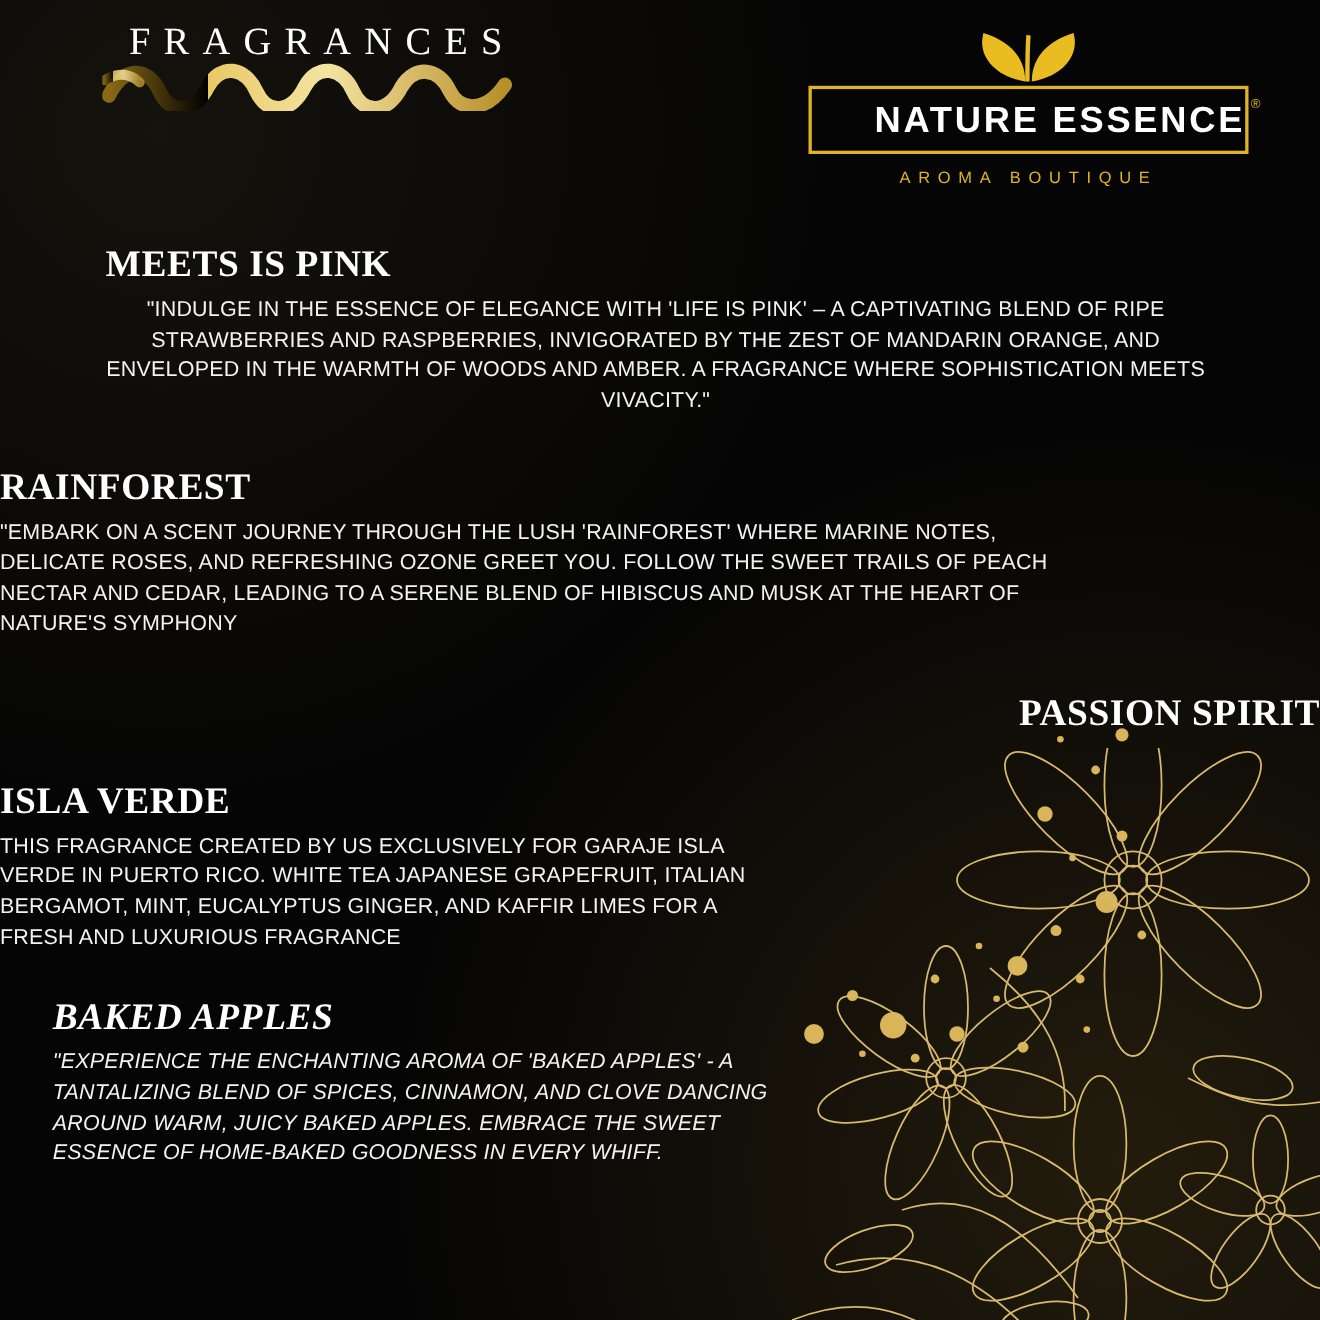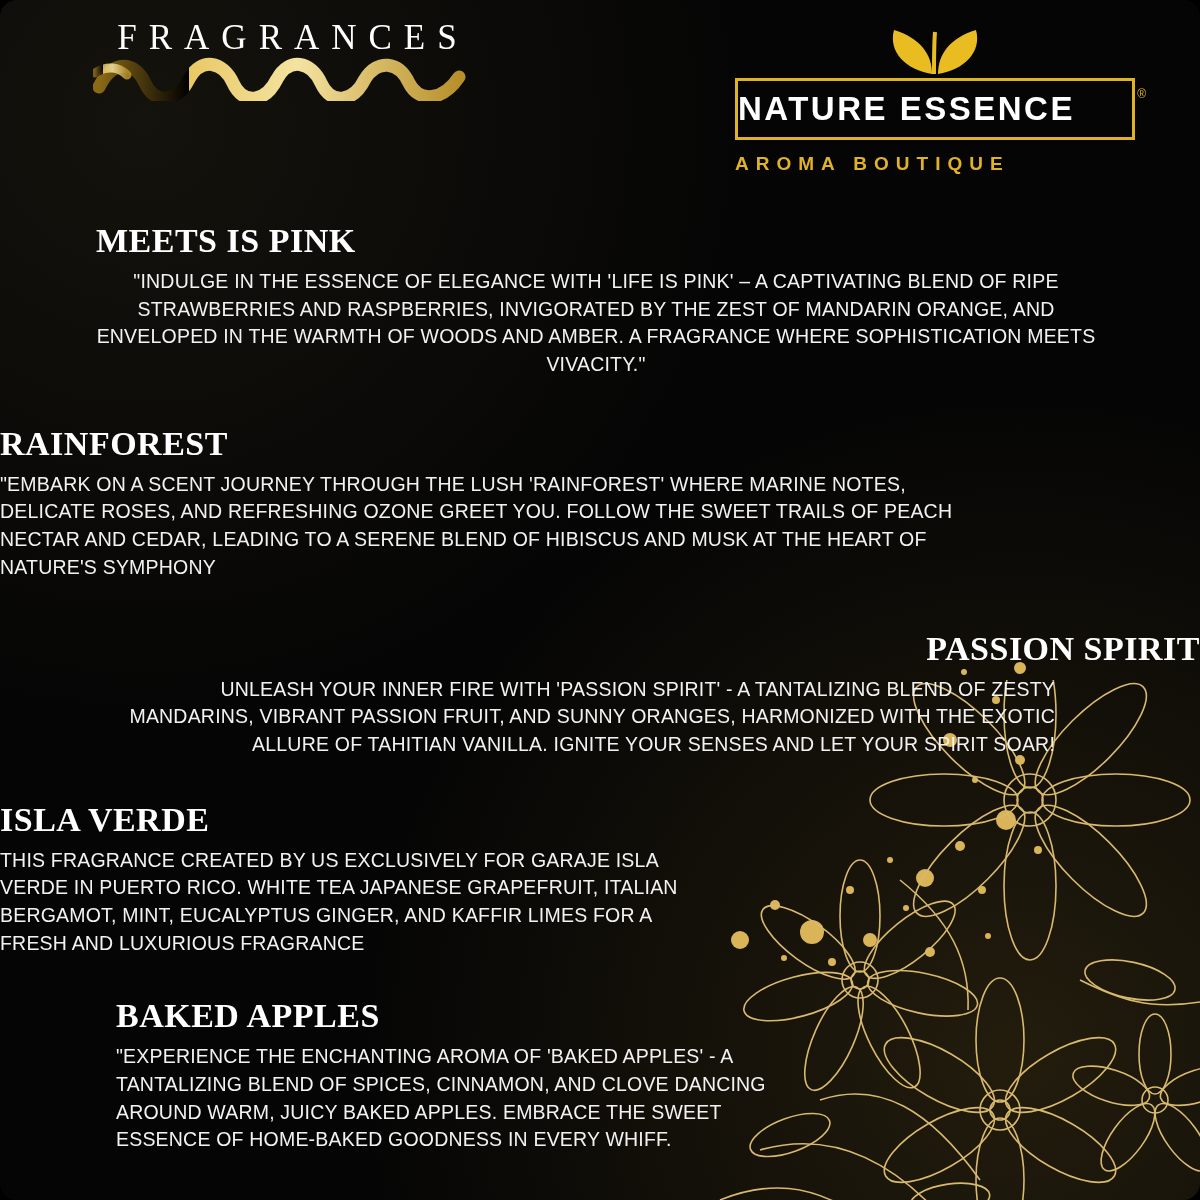--- a/index.html
+++ b/index.html
@@ -17,21 +17,20 @@
 
   #page {
     position: relative;
     width: 1200px;
     height: 1200px;
     background:
       radial-gradient(circle at 85% 88%, rgba(60,48,20,0.55) 0%, rgba(0,0,0,0) 45%),
       radial-gradient(circle at 12% 10%, rgba(40,35,22,0.45) 0%, rgba(0,0,0,0) 40%),
       #050505;
     overflow: hidden;
-    border-radius: 17px;
   }
 
   
   .floral {
     position: absolute;
     right: -20px;
     bottom: -20px;
     width: 520px;
     height: 540px;
     pointer-events: none;
@@ -91,43 +90,44 @@
   .logo-leaves {
     height: 58px;
     text-align: center;
   }
   .logo-box {
     margin-top: 2px;
     border: 3px solid #e0b325;
     height: 56px;
     display: flex;
     align-items: center;
-    justify-content: flex-start;
+    justify-content: flex-end;
     position: relative;
   }
   .logo-name {
     font-family: "Liberation Sans", sans-serif;
     font-size: 33px;
     letter-spacing: 2.5px;
     color: #ffffff;
     font-weight: 700;
   }
   .reg-mark {
     position: absolute;
     right: -14px;
     top: 6px;
     font-size: 12px;
     color: #e0b325;
   }
   .logo-sub {
     margin-top: 13px;
+    text-align: center;
     color: #e0b325;
-    font-size: 19px;
+    font-size: 15px;
     letter-spacing: 7px;
-    font-weight: 700;
+    font-weight: 400;
   }
 
   
   .list {
     position: relative;
     padding: 0 0 0 0;
     z-index: 2;
   }
   .item {
     position: relative;
@@ -153,21 +153,21 @@
 
   
   .i0 { padding-left: 96px; margin-top: 12px; }
   .i0 .item-desc { text-align: center; width: 1000px; }
   .i1 { margin-top: 46px; }
   .i1 .item-desc { width: 1000px; }
   .i2 { padding-left: 95px; margin-top: 48px; text-align: right; }
   .i2 .item-desc { width: 960px; }
   .i3 { margin-top: 42px; }
   .i3 .item-desc { width: 680px; }
-  .i4 { padding-left: 116px; margin-top: 40px; }
+  .i4 { padding-left: 48px; margin-top: 40px; font-style: italic; }
   .i4 .item-desc { width: 700px; }
 </style>
 </head>
 <body>
 
 <div id="page">
 
   <div class="header">
 
     <div class="menu-title">
@@ -304,21 +304,20 @@
       <p class="item-desc">"INDULGE IN THE ESSENCE OF ELEGANCE WITH 'LIFE IS PINK' – A CAPTIVATING BLEND OF RIPE STRAWBERRIES AND RASPBERRIES, INVIGORATED BY THE ZEST OF MANDARIN ORANGE, AND ENVELOPED IN THE WARMTH OF WOODS AND AMBER. A FRAGRANCE WHERE SOPHISTICATION MEETS VIVACITY."</p>
     </div>
 
     <div class="item i1">
       <h2 class="item-name">RAINFOREST</h2>
       <p class="item-desc">"EMBARK ON A SCENT JOURNEY THROUGH THE LUSH 'RAINFOREST' WHERE MARINE NOTES, DELICATE ROSES, AND REFRESHING OZONE GREET YOU. FOLLOW THE SWEET TRAILS OF PEACH NECTAR AND CEDAR, LEADING TO A SERENE BLEND OF HIBISCUS AND MUSK AT THE HEART OF NATURE'S SYMPHONY</p>
     </div>
 
     <div class="item i2">
       <h2 class="item-name">PASSION SPIRIT</h2>
-      <p class="item-desc">UNLEASH YOUR INNER FIRE WITH 'PASSION SPIRIT' - A TANTALIZING BLEND OF ZESTY MANDARINS, VIBRANT PASSION FRUIT, AND SUNNY ORANGES, HARMONIZED WITH THE EXOTIC ALLURE OF TAHITIAN VANILLA. IGNITE YOUR SENSES AND LET YOUR SPIRIT SOAR!</p>
     </div>
 
     <div class="item i3">
       <h2 class="item-name">ISLA VERDE</h2>
       <p class="item-desc">THIS FRAGRANCE CREATED BY US EXCLUSIVELY FOR GARAJE ISLA VERDE IN PUERTO RICO. WHITE TEA JAPANESE GRAPEFRUIT, ITALIAN BERGAMOT, MINT, EUCALYPTUS GINGER, AND KAFFIR LIMES FOR A FRESH AND LUXURIOUS FRAGRANCE</p>
     </div>
 
     <div class="item i4">
       <h2 class="item-name">BAKED APPLES</h2>
       <p class="item-desc">"EXPERIENCE THE ENCHANTING AROMA OF 'BAKED APPLES' - A TANTALIZING BLEND OF SPICES, CINNAMON, AND CLOVE DANCING AROUND WARM, JUICY BAKED APPLES. EMBRACE THE SWEET ESSENCE OF HOME-BAKED GOODNESS IN EVERY WHIFF.</p>

